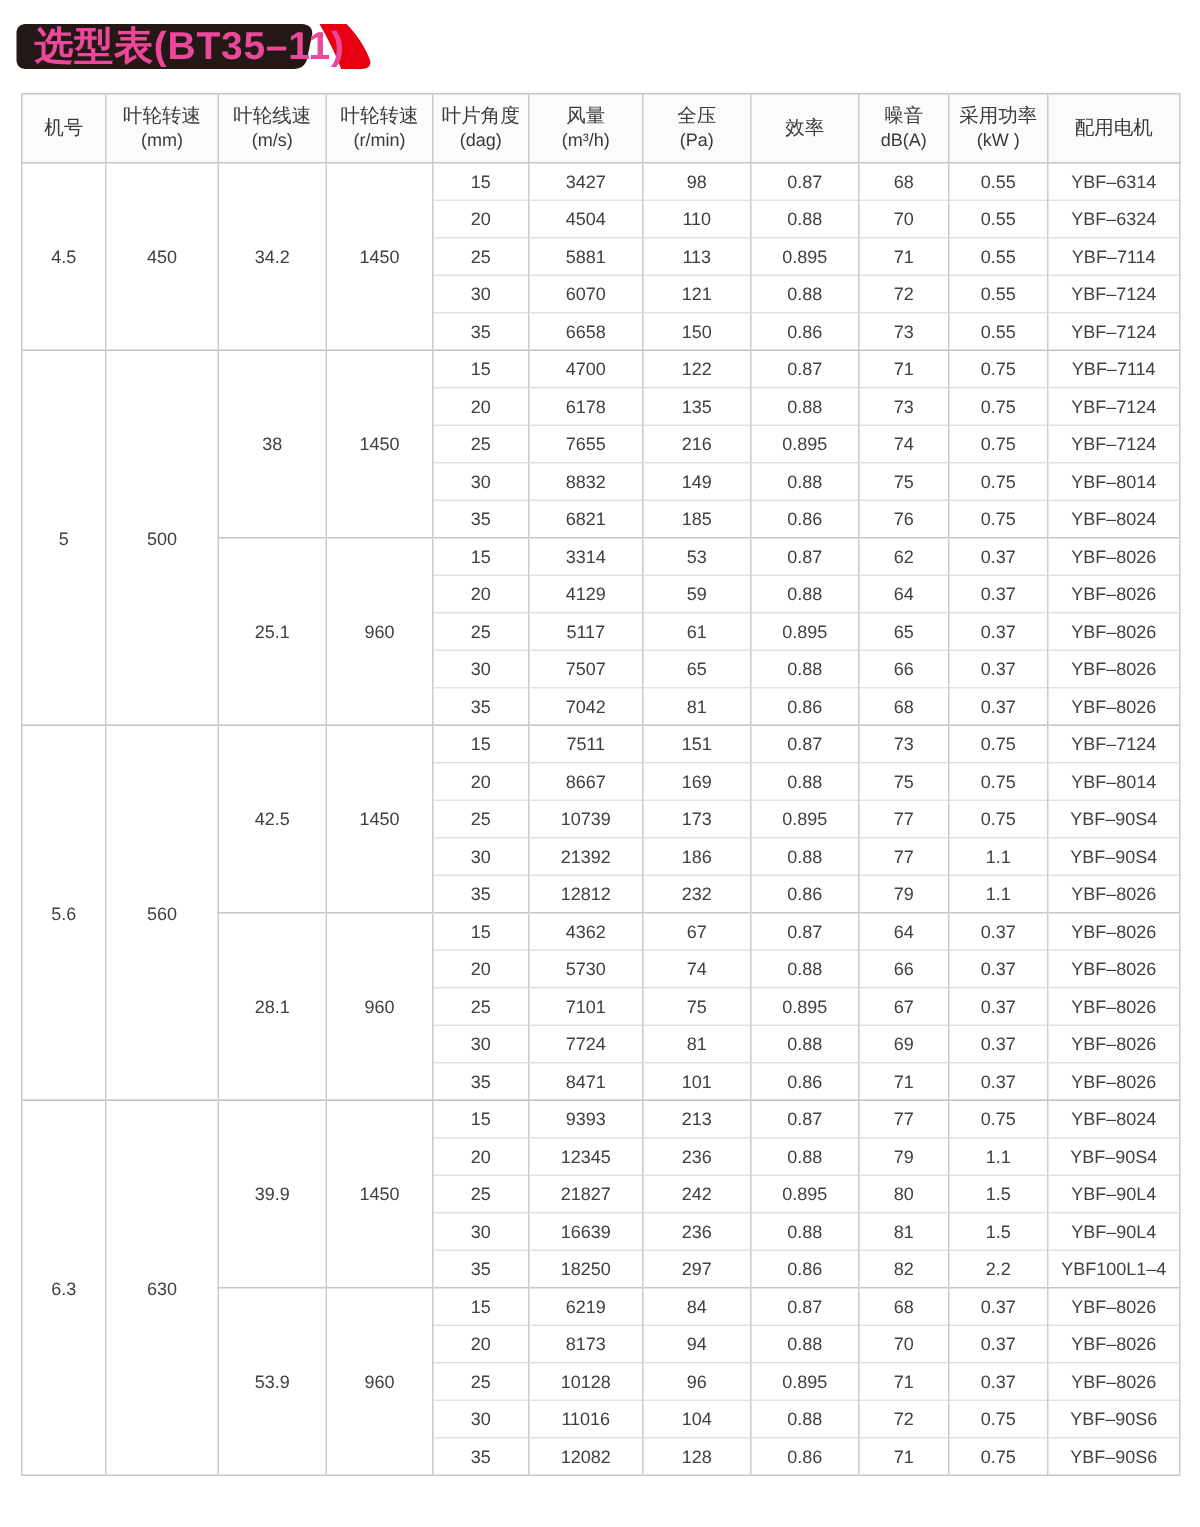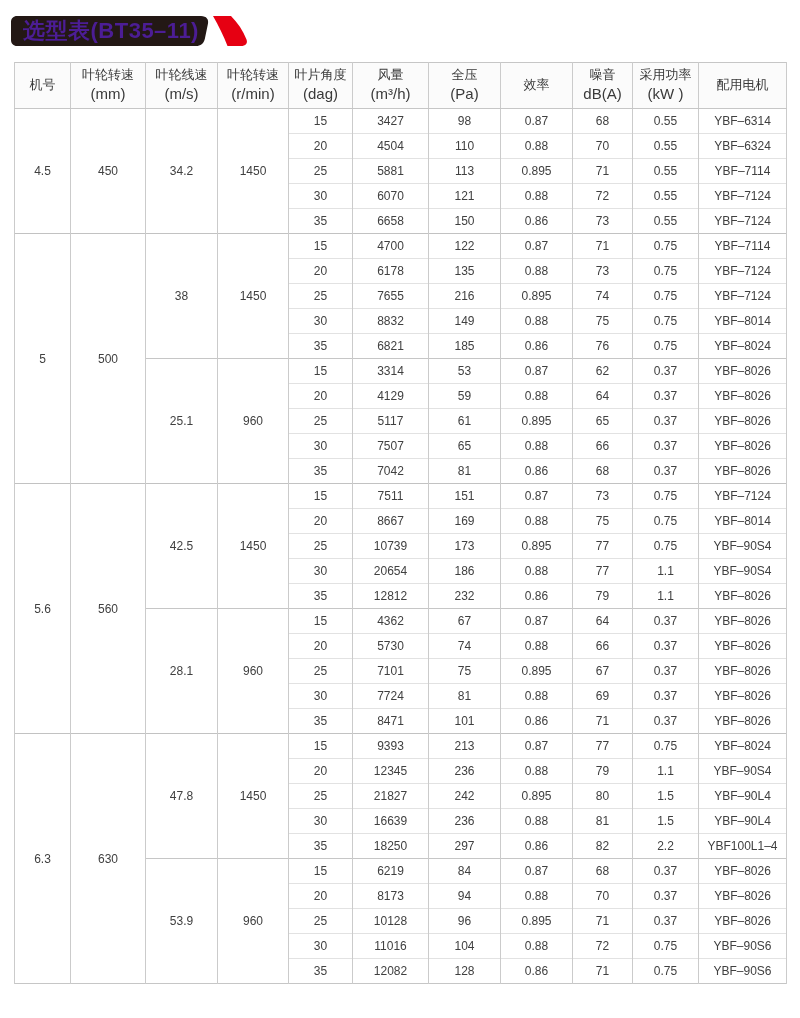--- a/index.html
+++ b/index.html
@@ -17,22 +17,22 @@
     position: absolute;
     top: 15px; left: 10px;
     width: 250px; height: 32px;
   }
   .banner svg { display: block; }
   .banner-title {
     position: absolute;
     top: 0; left: 13px;
     height: 32px;
     line-height: 31px;
-    color: #4c1d95;
-    font-size: 22px;
+    color: #ec4899;
+    font-size: 26px;
     font-weight: bold;
     letter-spacing: 0.5px;
     white-space: nowrap;
   }
 
   
   .table-wrap {
     position: absolute;
     top: 62px; left: 14px;
     width: 772px;
@@ -53,21 +53,21 @@
   }
   table.sel thead th {
     height: 46px;
     font-weight: normal;
     font-size: 13px;
     color: #3a3a3a;
     background: #fbfbfb;
     border-bottom: 1px solid #c6c6c6;
     line-height: 1.3;
   }
-  table.sel thead th .h2 { font-size: 15px; }
+  table.sel thead th .h2 { font-size: 12px; }
   table.sel tbody td {
     height: 25px;
     font-size: 12px;
     border-top: 1px solid #e2e2e2;
   }
   table.sel tbody tr.group-start td    { border-top: 1px solid #c2c2c2; }
   table.sel tbody tr.subgroup-start td { border-top: 1px solid #c6c6c6; }
 </style>
 </head>
 <body>
@@ -312,21 +312,21 @@
           <td>25</td>
           <td>10739</td>
           <td>173</td>
           <td>0.895</td>
           <td>77</td>
           <td>0.75</td>
           <td>YBF–90S4</td>
         </tr>
         <tr>
           <td>30</td>
-          <td>20654</td>
+          <td>21392</td>
           <td>186</td>
           <td>0.88</td>
           <td>77</td>
           <td>1.1</td>
           <td>YBF–90S4</td>
         </tr>
         <tr>
           <td>35</td>
           <td>12812</td>
           <td>232</td>
@@ -378,21 +378,21 @@
           <td>8471</td>
           <td>101</td>
           <td>0.86</td>
           <td>71</td>
           <td>0.37</td>
           <td>YBF–8026</td>
         </tr>
         <tr class="group-start">
           <td rowspan="10">6.3</td>
           <td rowspan="10">630</td>
-          <td rowspan="5">47.8</td>
+          <td rowspan="5">39.9</td>
           <td rowspan="5">1450</td>
           <td>15</td>
           <td>9393</td>
           <td>213</td>
           <td>0.87</td>
           <td>77</td>
           <td>0.75</td>
           <td>YBF–8024</td>
         </tr>
         <tr>

